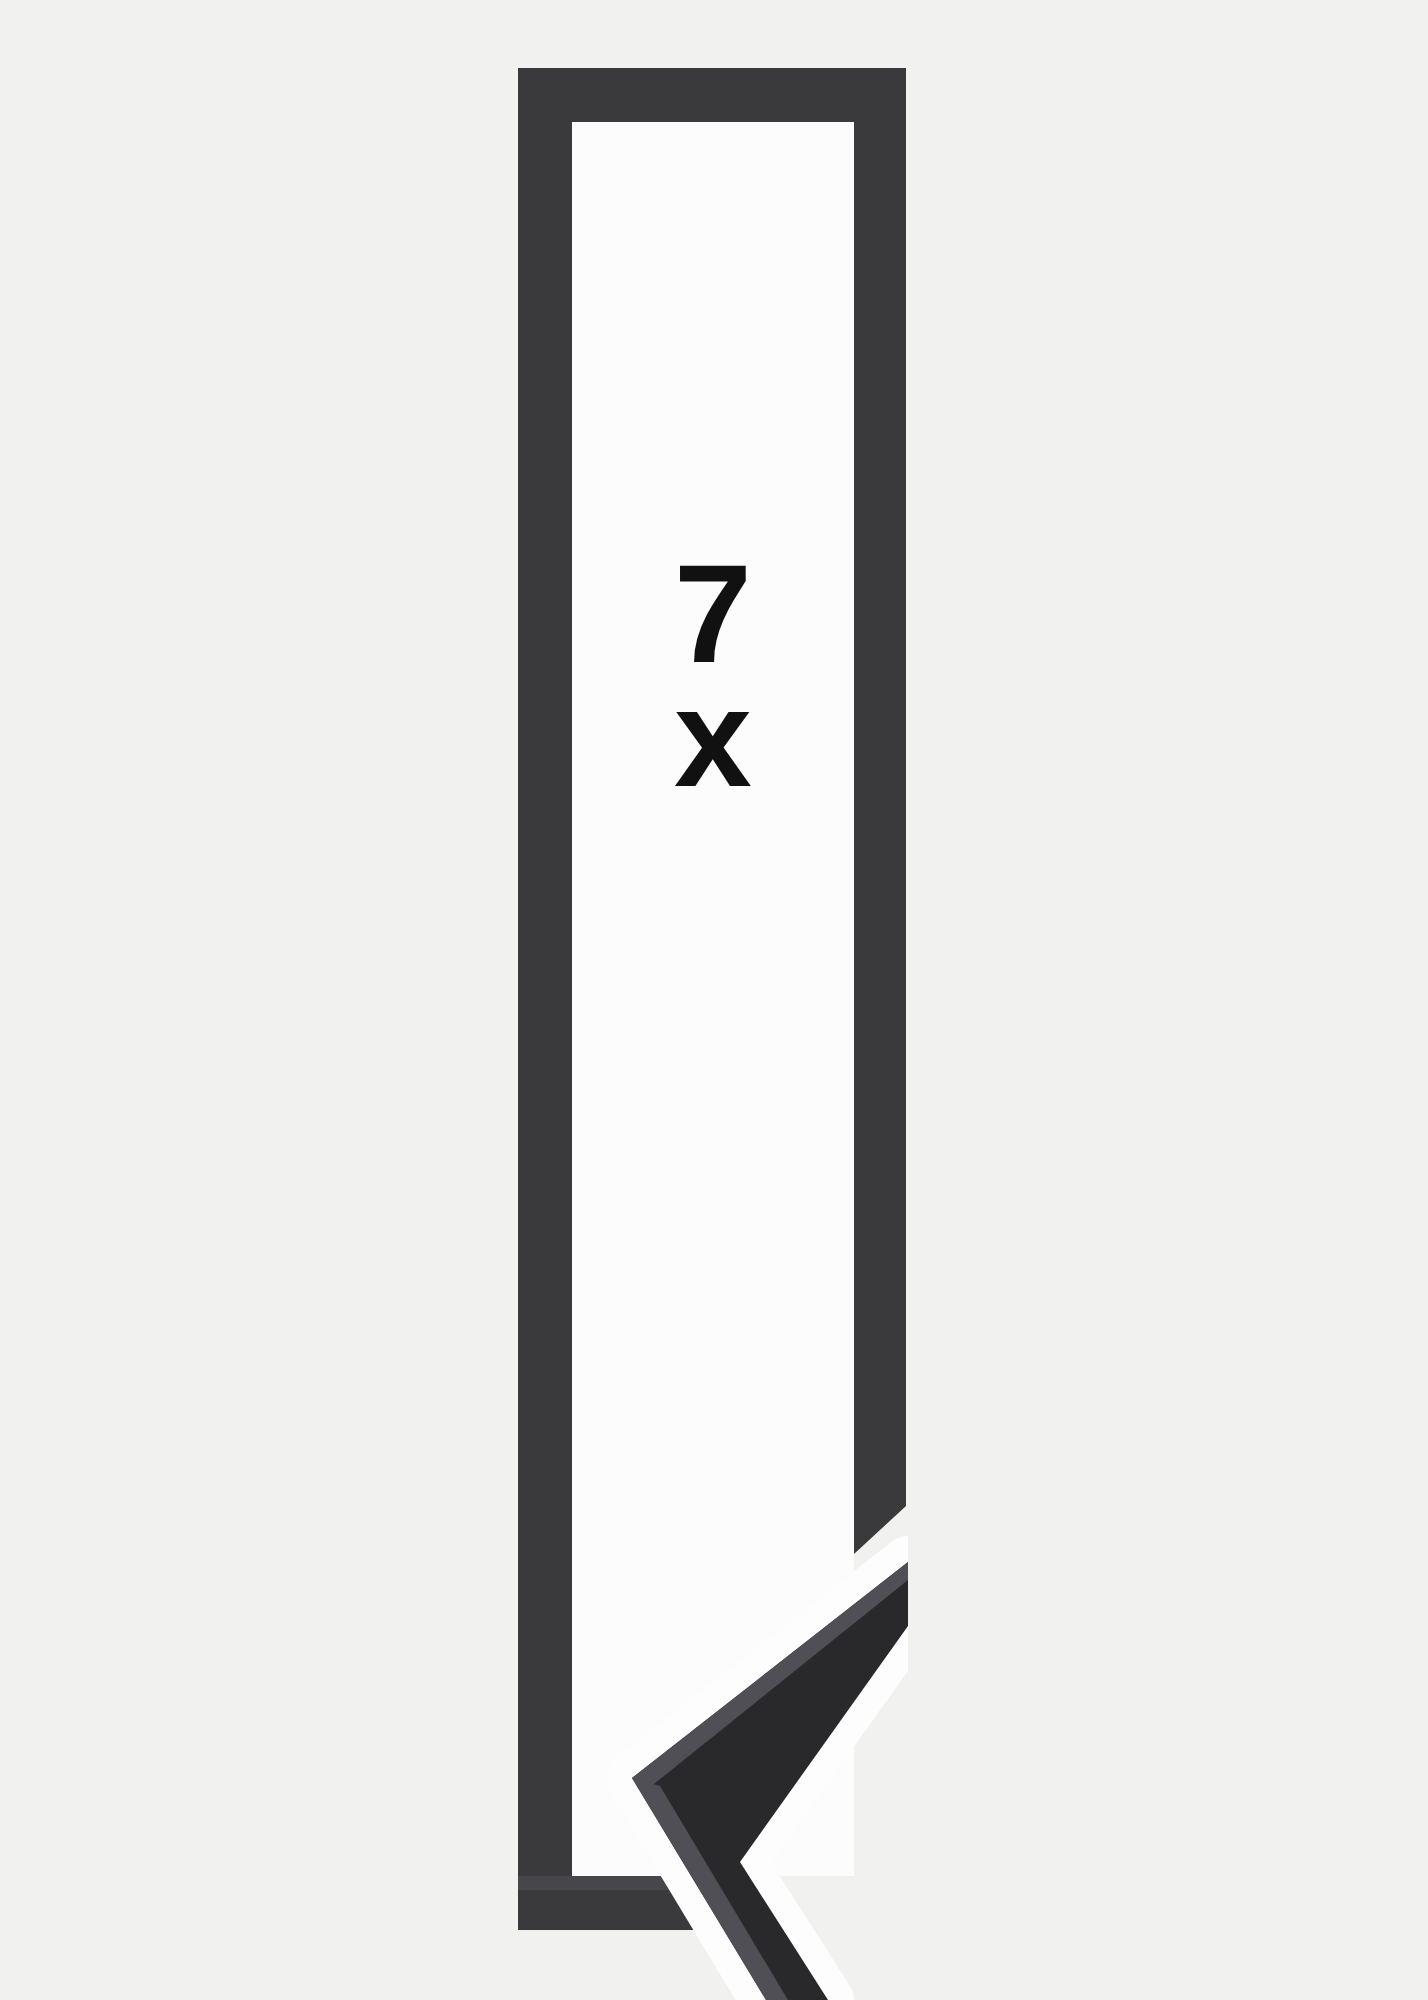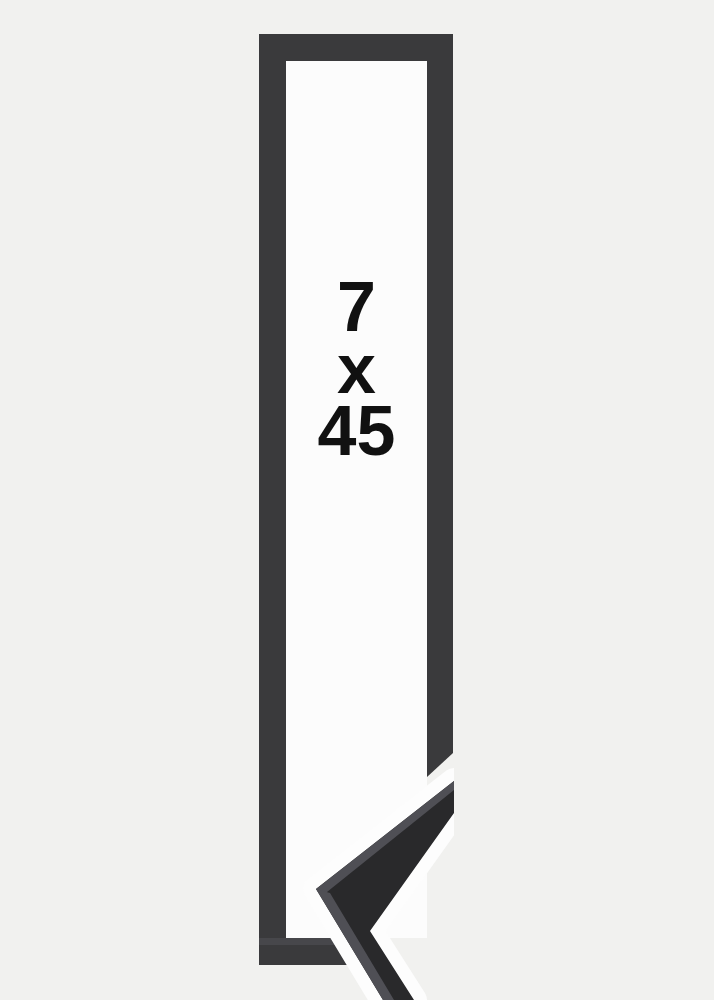--- a/index.html
+++ b/index.html
@@ -64,16 +64,15 @@
     <polygon points="316,889 454,781 454,813 370,931 414,1000 383,1000" fill="#29292b"></polygon>
 
     <polygon points="316,889 454,781 454,790 322,896" fill="#4f4f55"></polygon>
 
     <polygon points="316,889 383,1000 394,1000 330,893" fill="#4f4f55"></polygon>
   </svg>
 
   <div class="size-label">
     <div>7</div>
     <div>x</div>
-    <div>45</div>
   </div>
 
 </div>
 
 </body></html>

